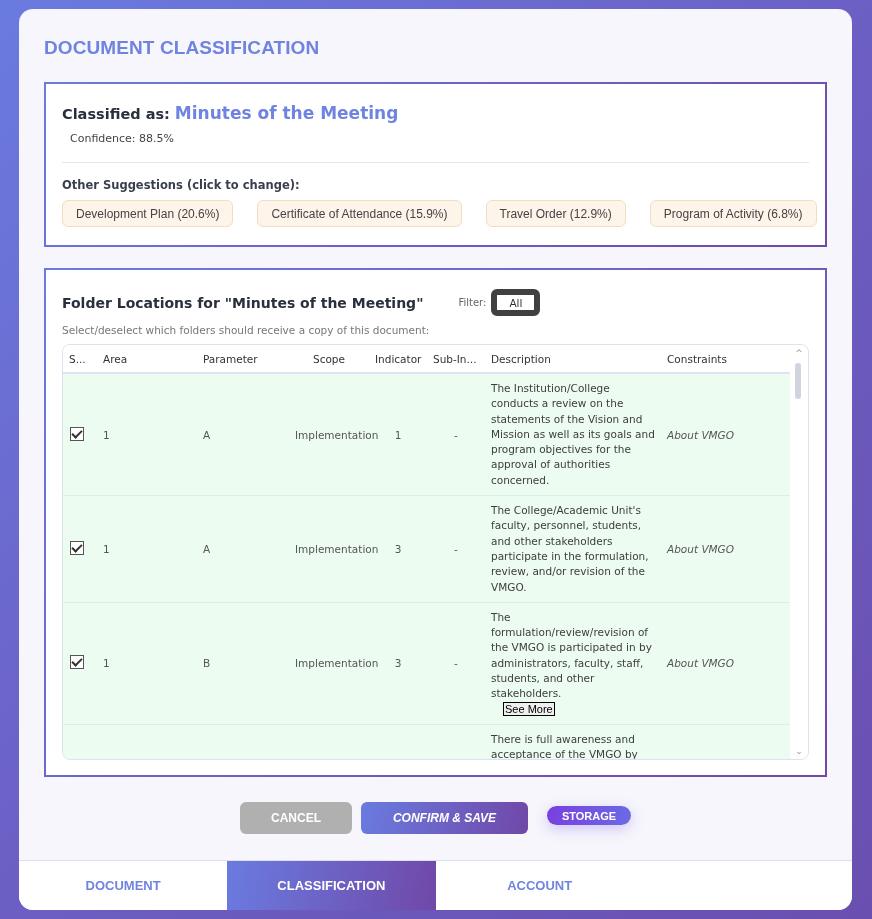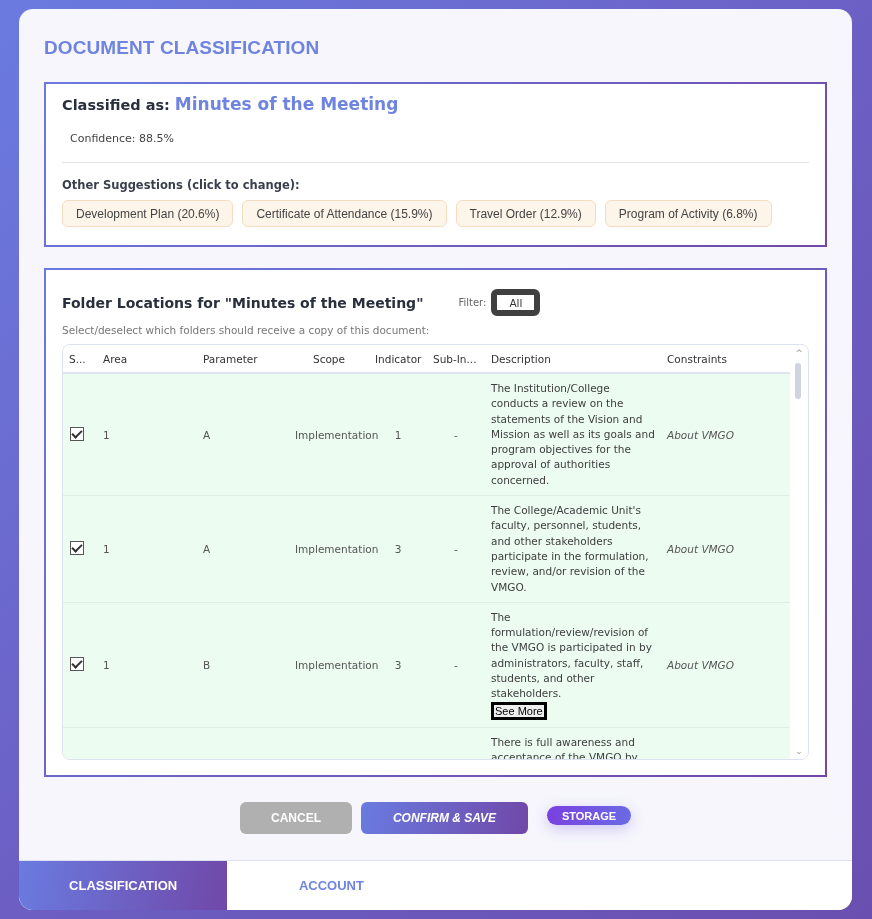--- a/index.html
+++ b/index.html
@@ -16,27 +16,27 @@
   .page-title {
     position: absolute; left: 25px; top: 28px;
     font-family: "Liberation Sans", sans-serif; font-weight: 700;
     font-size: 19px; color: #6f84e0; letter-spacing: 0.1px;
   }
   .panel {
     position: absolute; left: 25px; width: 783px; background: #fff;
     border: 2px solid; border-image: linear-gradient(135deg, #6a7be0, #7048a8) 1;
   }
   .classified-panel { top: 73px; height: 165px; }
-  .classified-line { position: absolute; left: 16px; top: 10px; display: flex; align-items: baseline; }
+  .classified-line { position: absolute; left: 16px; top: 19px; display: flex; align-items: baseline; }
   .classified-label { font-weight: 700; font-size: 14.5px; color: #2a2f3d; }
   .classified-value { font-weight: 700; font-size: 17px; color: #6f84e0; margin-left: 5px; }
   .confidence { position: absolute; left: 16px; top: 48px; font-size: 11px; color: #444; margin-left: 8px; }
   .divider { position: absolute; left: 16px; right: 16px; top: 78px; height: 1px; background: #e4e4ea; }
   .suggest-label { position: absolute; left: 16px; top: 94px; font-size: 11.5px; font-weight: 700; color: #3a3f4d; }
-  .chips { position: absolute; left: 16px; top: 116px; display: flex; gap: 9px; }
+  .chips { position: absolute; left: 16px; top: 116px; display: flex; gap: 24px; }
   .chip {
     height: 27px; padding: 0 13px; border-radius: 6px;
     background: #fdf4ea; border: 1px solid #f4dcc0;
     font-family: "Liberation Sans", sans-serif; font-size: 12px; color: #444;
     display: flex; align-items: center; cursor: pointer;
   }
   .folders-panel { top: 259px; height: 509px; }
   .folders-header { position: absolute; left: 16px; top: 19px; display: flex; align-items: center; }
   .folders-title { font-weight: 700; font-size: 14px; color: #2a2f3d; }
   .filter-label { font-size: 10px; color: #666; margin-left: 35px; }
@@ -66,21 +66,21 @@
   .cb {
     width: 14px; height: 14px; border: 1.5px solid #555; background: #fff;
     position: relative; display: inline-block; cursor: pointer; margin-left: 1px;
   }
   .cb.checked::after {
     content: ""; position: absolute; left: 3px; top: 0px; width: 4px; height: 8px;
     border: solid #333; border-width: 0 2px 2px 0; transform: rotate(45deg);
   }
   .see-more {
     display: inline-block; font-family: "Liberation Sans", sans-serif; font-size: 11px; color: #000;
-    background: #efefef; border: 3px solid #000000; padding: 0 1px; line-height: 12px; cursor: pointer;
+    background: #efefef; border: 1px solid #000000; padding: 0 1px; line-height: 12px; cursor: pointer; margin-left: 12px;
   }
   .scrollbar { position: absolute; right: 0; top: 0; width: 18px; height: 414px; background: #fff; }
   .scroll-up, .scroll-down {
     position: absolute; left: 4px; width: 10px; height: 10px; font-size: 9px; color: #999;
     text-align: center; line-height: 10px; cursor: pointer;
   }
   .scroll-up { top: 3px; }
   .scroll-down { bottom: 3px; }
   .scroll-thumb { position: absolute; left: 5px; top: 18px; width: 6px; height: 36px; border-radius: 3px; background: #cfd4de; cursor: pointer; }
   .actions { position: absolute; top: 793px; left: 0; right: 0; height: 32px; }
@@ -217,16 +217,17 @@
     </div>
   </div>
 
   <div class="actions">
     <button class="btn btn-cancel">CANCEL</button>
     <button class="btn btn-confirm">CONFIRM &amp; SAVE</button>
     <button class="btn btn-storage">STORAGE</button>
   </div>
 
   <div class="bottom-nav">
+    <div class="nav-tab">DOCUMENT</div>
     <div class="nav-tab active">CLASSIFICATION</div>
     <div class="nav-tab">ACCOUNT</div>
   </div>
 </div>
 
 </body></html>

